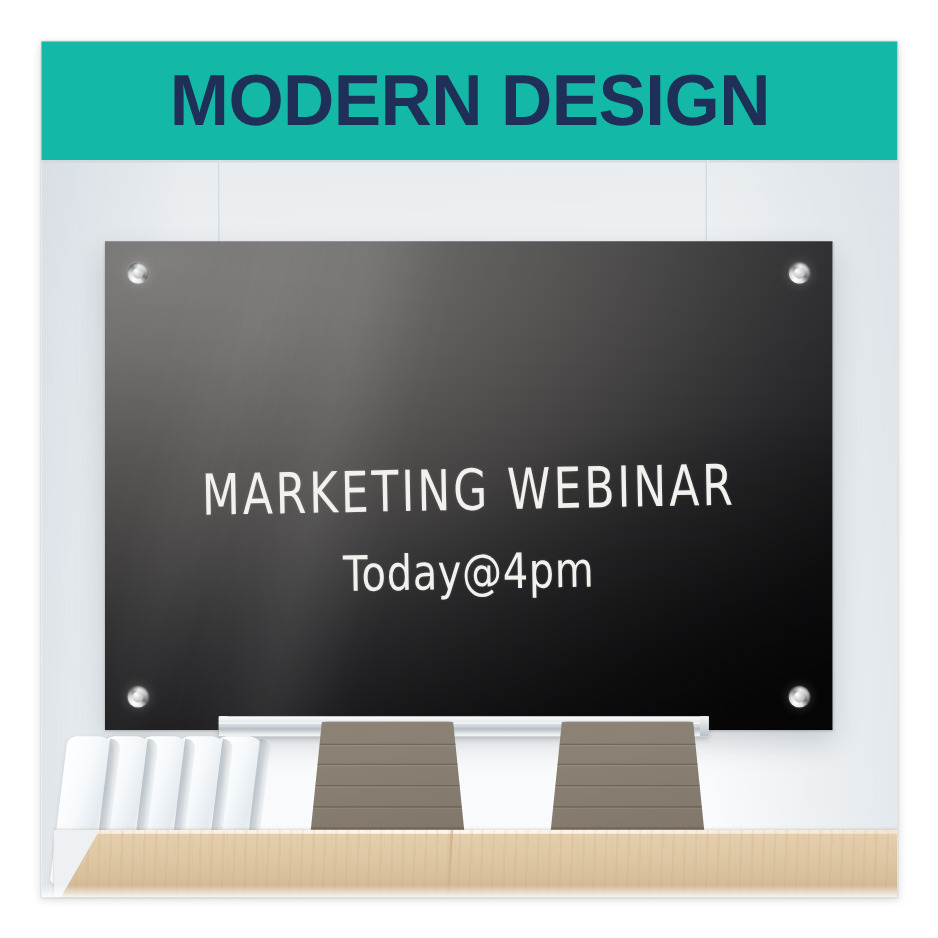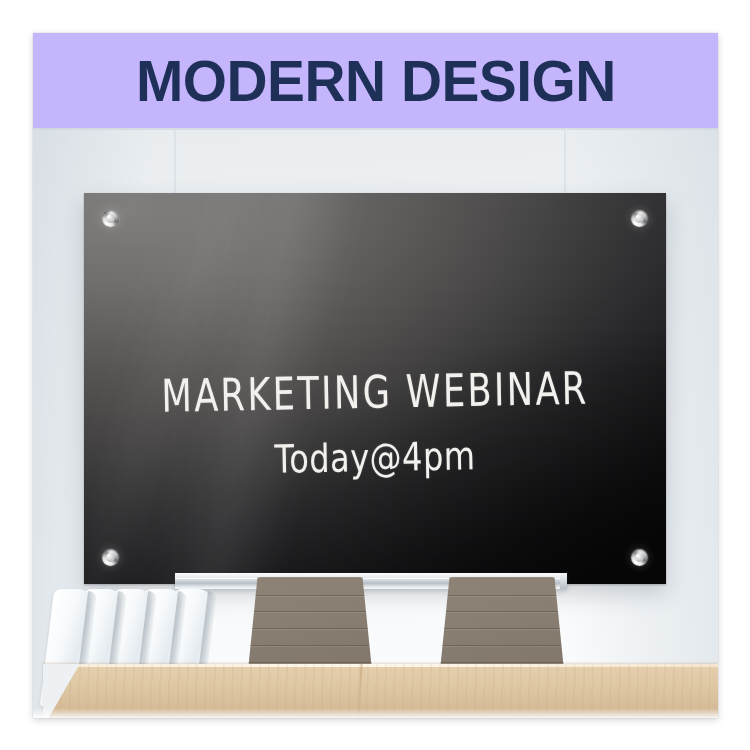--- a/index.html
+++ b/index.html
@@ -20,21 +20,21 @@
     background:#ffffff;
     box-shadow:0 2px 7px rgba(0,0,0,0.17), 0 0 1px rgba(0,0,0,0.22);
     overflow:hidden;
   }
 
   
   #headline-band {
     position:absolute;
     left:0; top:0;
     width:685px; height:95px;
-    background:#c4b5fd;
+    background:#14b8a6;
     display:flex;
     align-items:center;
     justify-content:center;
   }
   #headline {
     font-family:"Liberation Sans", sans-serif;
     font-weight:700;
     font-size:58px;
     letter-spacing:-0.5px;
     line-height:1;

